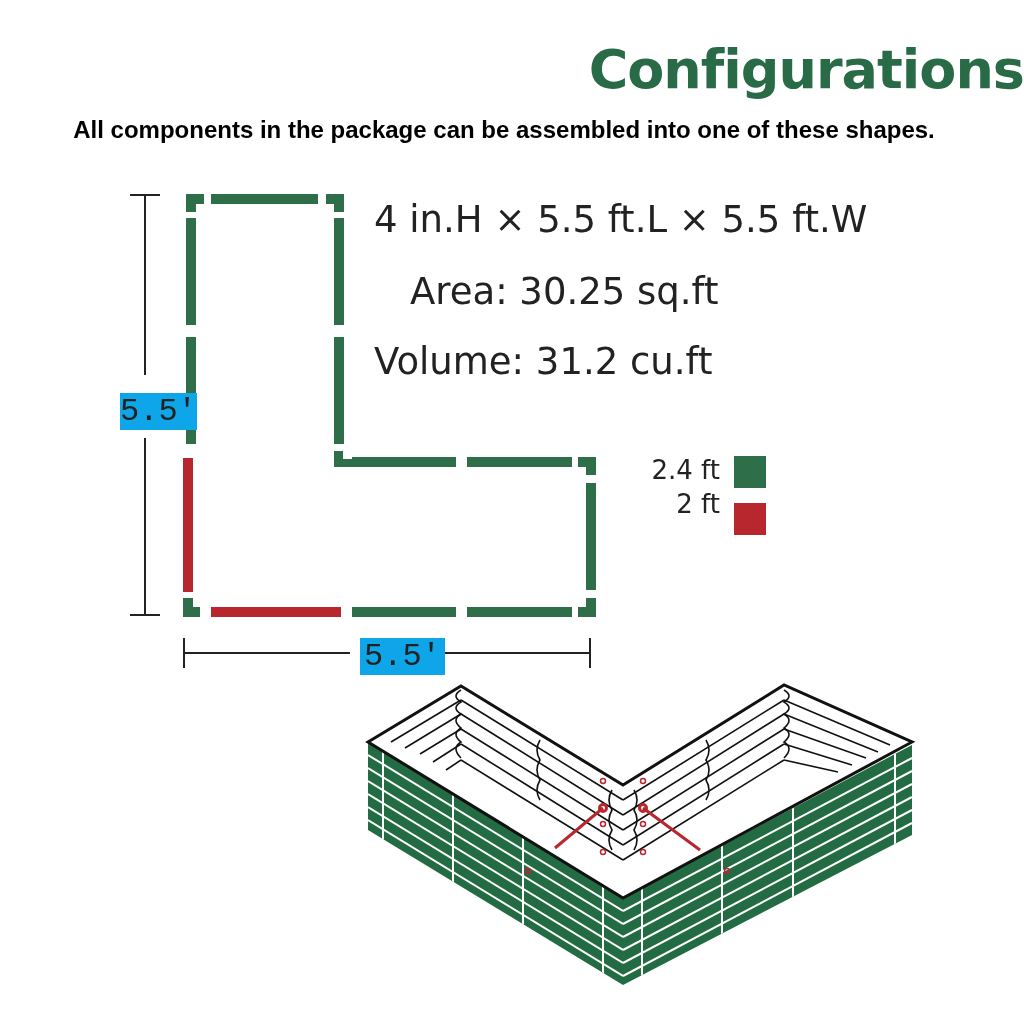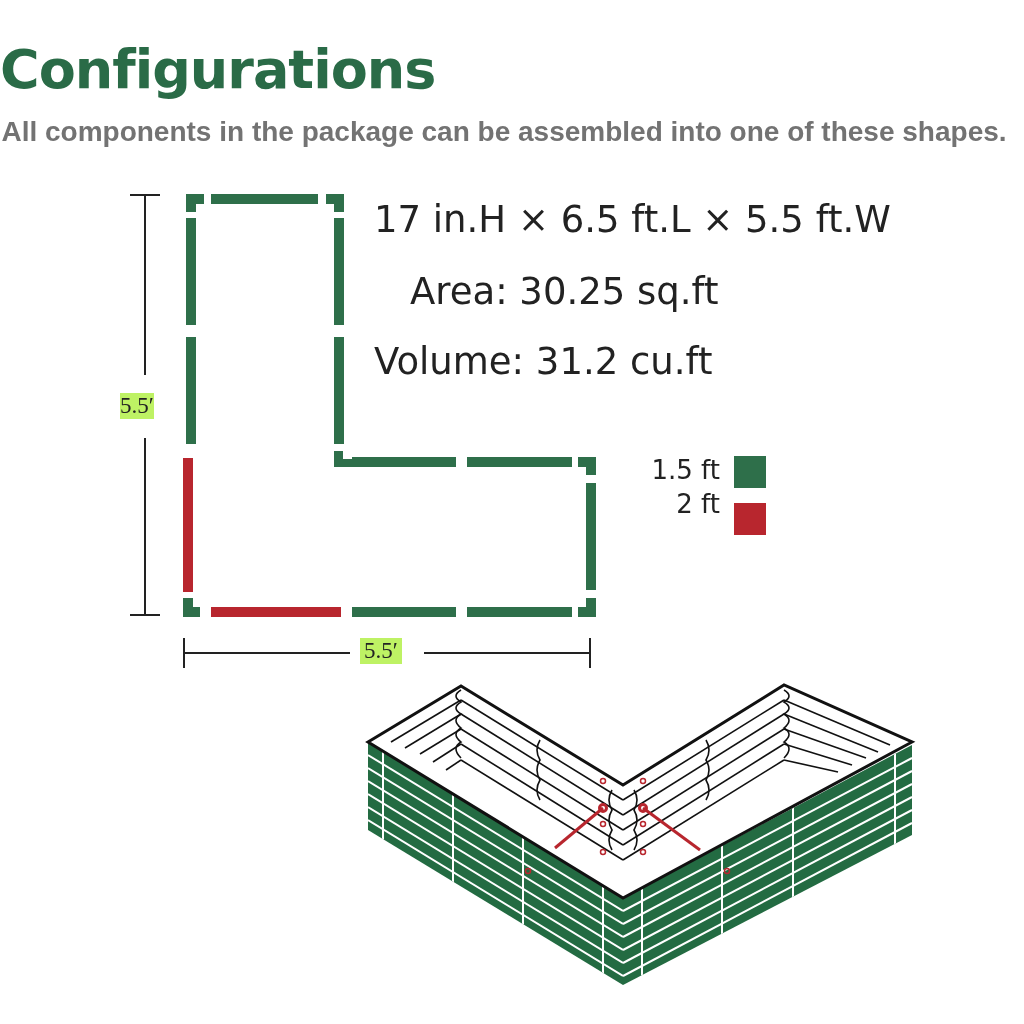--- a/index.html
+++ b/index.html
@@ -1,41 +1,41 @@
 <!DOCTYPE html>
 <html><head>
   <meta charset="utf-8">
   <style>
     html, body { margin: 0; padding: 0; background: #ffffff; }
     body { width: 1024px; height: 1024px; position: relative; overflow: hidden; font-family: "Liberation Sans", sans-serif; }
     .title {
-      position: absolute; left: 0; top: 38px; width: 1024px; text-align: left;
+      position: absolute; left: 0; top: 38px; width: 1024px; text-align: right;
       font-family: "DejaVu Sans", sans-serif; font-weight: bold; font-size: 54px; color: #2a6b47; letter-spacing: -1px;
     }
     .subtitle {
       position: absolute; left: 0; top: 116px; width: 1008px; text-align: center;
-      font-family: "Liberation Sans", sans-serif; font-weight: bold; font-size: 28px; color: #737373;
+      font-family: "Liberation Sans", sans-serif; font-weight: bold; font-size: 24px; color: #000000;
     }
     .spec {
       position: absolute; left: 374px; font-family: "DejaVu Sans", sans-serif; font-size: 37px; color: #222222; white-space: nowrap;
     }
     .legend-label {
       position: absolute; font-family: "DejaVu Sans", sans-serif; font-size: 26px; color: #222222; text-align: right; width: 80px;
     }
     .legend-swatch { position: absolute; width: 32px; height: 32px; }
-    .dim-label { position: absolute; font-family: Liberation Serif, serif; font-size: 23px; color: #222222; background: #bef264; }
+    .dim-label { position: absolute; font-family: Liberation Mono, monospace; font-size: 32px; color: #222222; background: #0ea5e9; }
     svg { position: absolute; left: 0; top: 0; }
   </style>
 </head>
 <body>
 
 <div class="title">Configurations</div>
 <div class="subtitle">All components in the package can be assembled into one of these shapes.</div>
 
-<div class="spec" style="top:198px;">17 in.H × 6.5 ft.L × 5.5 ft.W</div>
+<div class="spec" style="top:198px;">4 in.H × 5.5 ft.L × 5.5 ft.W</div>
 <div class="spec" style="top:270px;margin-left:36px;">Area: 30.25 sq.ft</div>
 <div class="spec" style="top:340px;">Volume: 31.2 cu.ft</div>
 
 <svg width="1024" height="1024">
   <g stroke="#222" stroke-width="2">
     <line x1="130" y1="195" x2="160" y2="195"></line>
     <line x1="145" y1="195" x2="145" y2="375"></line>
     <line x1="145" y1="438" x2="145" y2="615"></line>
     <line x1="130" y1="615" x2="160" y2="615"></line>
   </g>
@@ -75,21 +75,21 @@
   <g fill="#b8262e">
     <rect x="183" y="458" width="10" height="134"></rect>
     <rect x="211" y="607" width="130" height="10"></rect>
   </g>
 </svg>
 
 <div class="dim-label" style="left:120px; top:393px;">5.5′</div>
 <div class="dim-label" style="left:360px; top:638px; padding:0 4px;">5.5′</div>
 
 <div>
-  <div class="legend-label" style="left:640px; top:455px;">1.5 ft</div>
+  <div class="legend-label" style="left:640px; top:455px;">2.4 ft</div>
   <div class="legend-swatch" style="left:734px; top:456px; background:#2e6f4a;"></div>
   <div class="legend-label" style="left:640px; top:489px;">2 ft</div>
   <div class="legend-swatch" style="left:734px; top:503px; background:#b8262e;"></div>
 </div>
 
 <svg width="1024" height="1024">
   <defs>
     <clipPath id="leftWall">
         <path d="M368 742 L623 898 L623 985 L368 830 Z"></path>
       </clipPath>

